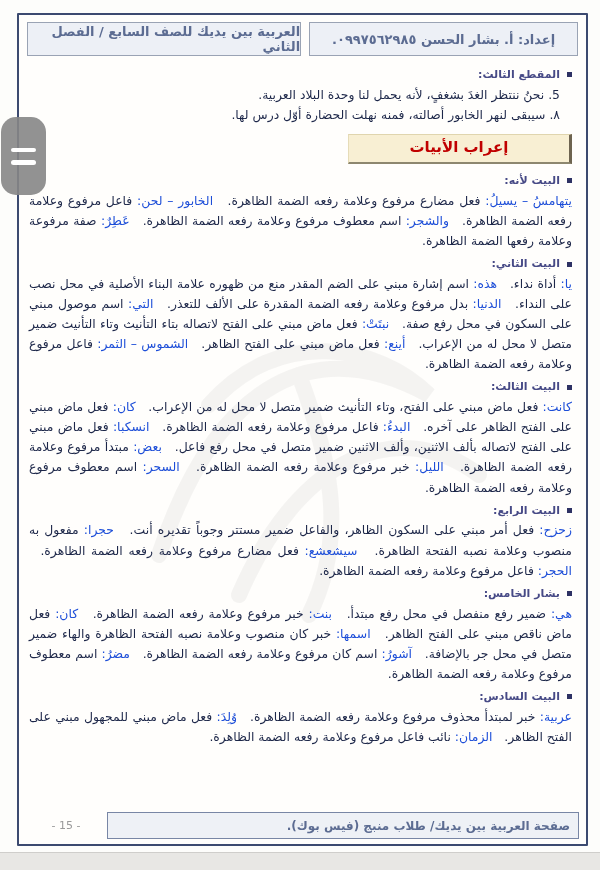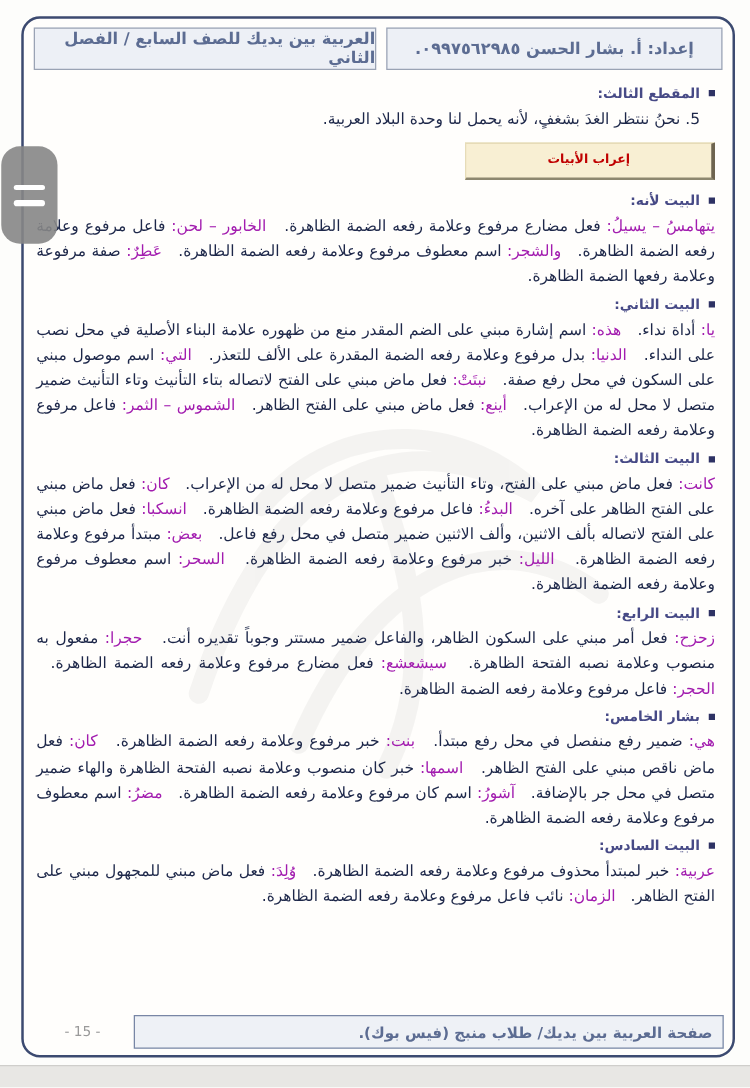--- a/index.html
+++ b/index.html
@@ -9,21 +9,21 @@
     font-family:"DejaVu Sans",sans-serif;
   }
   
   .bottom-strip{
     position:absolute;left:0;right:0;bottom:0;height:17px;
     background:#e8e7e4;border-top:1px solid #cfcecb;
   }
   
   .page-frame{
     position:absolute;left:17px;top:13px;width:571px;height:833px;
-    border:2.5px solid #3c4a70;border-radius:15px;background:#fffefc;
+    border:2.5px solid #3c4a70;border-radius:1px;background:#fffefc;
     box-sizing:border-box;overflow:hidden;
   }
   
   .watermark{
     position:absolute;left:80px;top:240px;width:420px;height:420px;
     opacity:0.06;pointer-events:none;
   }
   
   .header-band{
     display:flex;flex-direction:row-reverse;gap:8px;
@@ -46,31 +46,31 @@
   .bullet-head{
     display:flex;align-items:center;gap:7px;
     color:#474a86;font-weight:bold;font-size:11px;
     margin:3px 2px 1px 0;
   }
   .bullet-head .sq{
     width:5px;height:5px;background:#2e3264;display:inline-block;flex:0 0 auto;
   }
   .verse-line{margin:0 14px 0 0;}
   .irab-box{
-    width:200px;height:30px;margin:9px 2px 8px 0;
+    width:224px;height:30px;margin:9px 2px 8px 0;
     background:#f8efd3;
     border:1px solid #e0d5ae;border-left:1px solid #e6dcb8;
     border-right:3px solid #6e6450;border-bottom:2px solid #8d876f;
-    display:flex;align-items:center;justify-content:center;
-    color:#c00000;font-weight:bold;font-size:10px;
+    display:flex;align-items:flex-start;justify-content:center;
+    color:#c00000;font-weight:bold;font-size:15px;
     box-sizing:border-box;
   }
   .bayt{margin:0 0 3px 0;}
   .analysis{margin:0 2px 4px 0;}
-  .term{color:#a21caf;}
+  .term{color:#1d4ed8;}
   .desc{color:#1d2749;}
   .seg{white-space:normal;}
   
   .footer{
     position:absolute;left:6px;right:7px;bottom:5px;height:27px;
     display:flex;flex-direction:row;align-items:stretch;direction:rtl;gap:0;
     z-index:3;
   }
   .credit-box{
     flex:1;background:#eef1f6;border:1.5px solid #7886a5;
@@ -113,20 +113,21 @@
 
   <div class="content">
 
     <div class="bullet-head">
       <span class="sq"></span>
       <span>المقطع الثالث:</span>
     </div>
 
     <div>
         <div class="verse-line">5. نحنُ ننتظر الغدَ بشغفٍ، لأنه يحمل لنا وحدة البلاد العربية.</div>
+        <div class="verse-line">٨. سيبقى لنهر الخابور أصالته، فمنه نهلت الحضارة أوّل درس لها.</div>
       </div>
 
     <div class="irab-box">
       <span>إعراب الأبيات</span>
     </div>
 
     <div>
         <section class="bayt">
           <div class="bullet-head">
             <span class="sq"></span>

